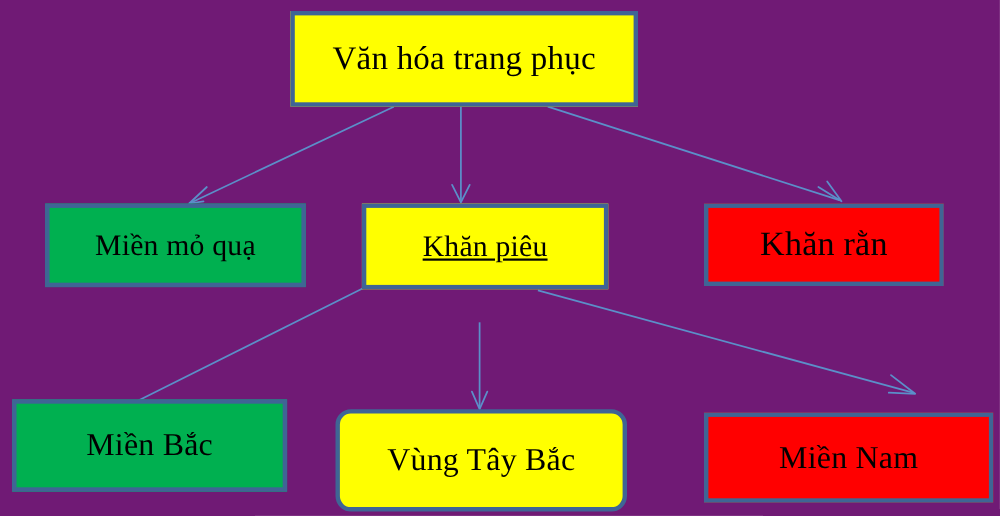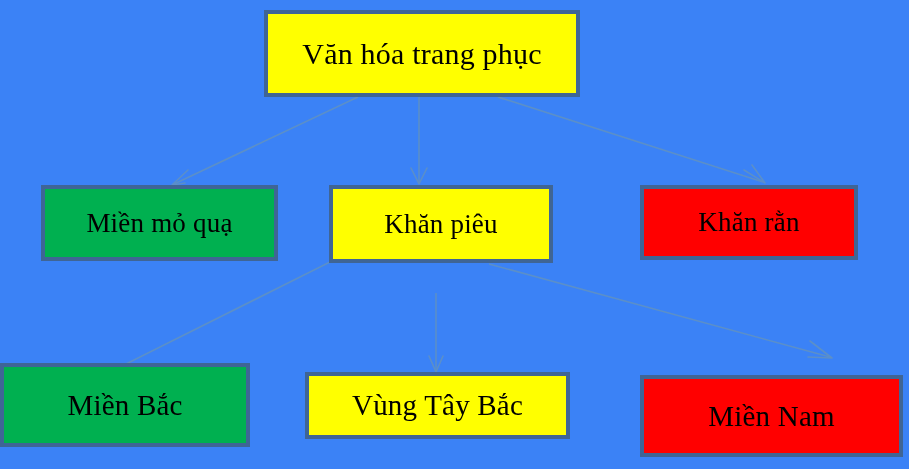--- a/index.html
+++ b/index.html
@@ -4,21 +4,21 @@
 <style>
   html, body {
     margin: 0;
     padding: 0;
     background: #ffffff;
   }
   #canvas {
     position: relative;
     width: 909px;
     height: 469px;
-    background: #3b82f6;
+    background: #701a75;
     overflow: hidden;
     font-family: "Liberation Serif", "DejaVu Serif", serif;
   }
   .node {
     position: absolute;
     box-sizing: border-box;
     border: 4px solid #3F6595;
     display: flex;
     align-items: center;
     justify-content: center;
@@ -32,24 +32,24 @@
     display: block;
     padding: 0 6px;
   }
   .fill-yellow { background: #FFFF00; }
   .fill-green  { background: #00B050; }
   .fill-red    { background: #FF0000; }
 
   
   #node-root      { left: 264px; top: 10px;  width: 316px; height: 87px; font-size: 30px; }
   #node-khan-mo-qua { left: 41px;  top: 185px; width: 237px; height: 76px; font-size: 27px; }
-  #node-khan-pieu { left: 329px; top: 185px; width: 224px; height: 78px; font-size: 27px; }
-  #node-khan-ran  { left: 640px; top: 185px; width: 218px; height: 75px; font-size: 27px; }
-  #node-mien-bac  { left: 0;   top: 363px; width: 250px; height: 84px; font-size: 29px; }
-  #node-vung-tay-bac { left: 305px; top: 372px; width: 265px; height: 67px; font-size: 29px; }
+  #node-khan-pieu { left: 329px; top: 185px; width: 224px; height: 78px; font-size: 27px; text-decoration: underline; }
+  #node-khan-ran  { left: 640px; top: 185px; width: 218px; height: 75px; font-size: 31px; }
+  #node-mien-bac  { left: 11px;   top: 363px; width: 250px; height: 84px; font-size: 29px; }
+  #node-vung-tay-bac { left: 305px; top: 372px; width: 265px; height: 93px; font-size: 29px; border-radius: 14px; }
   #node-mien-nam  { left: 640px; top: 363px; width: 263px; height: 82px; font-size: 29px; margin-top: 12px; }
 
   #connectors {
     position: absolute;
     left: 0;
     top: 0;
     width: 909px;
     height: 469px;
     pointer-events: none;
   }

